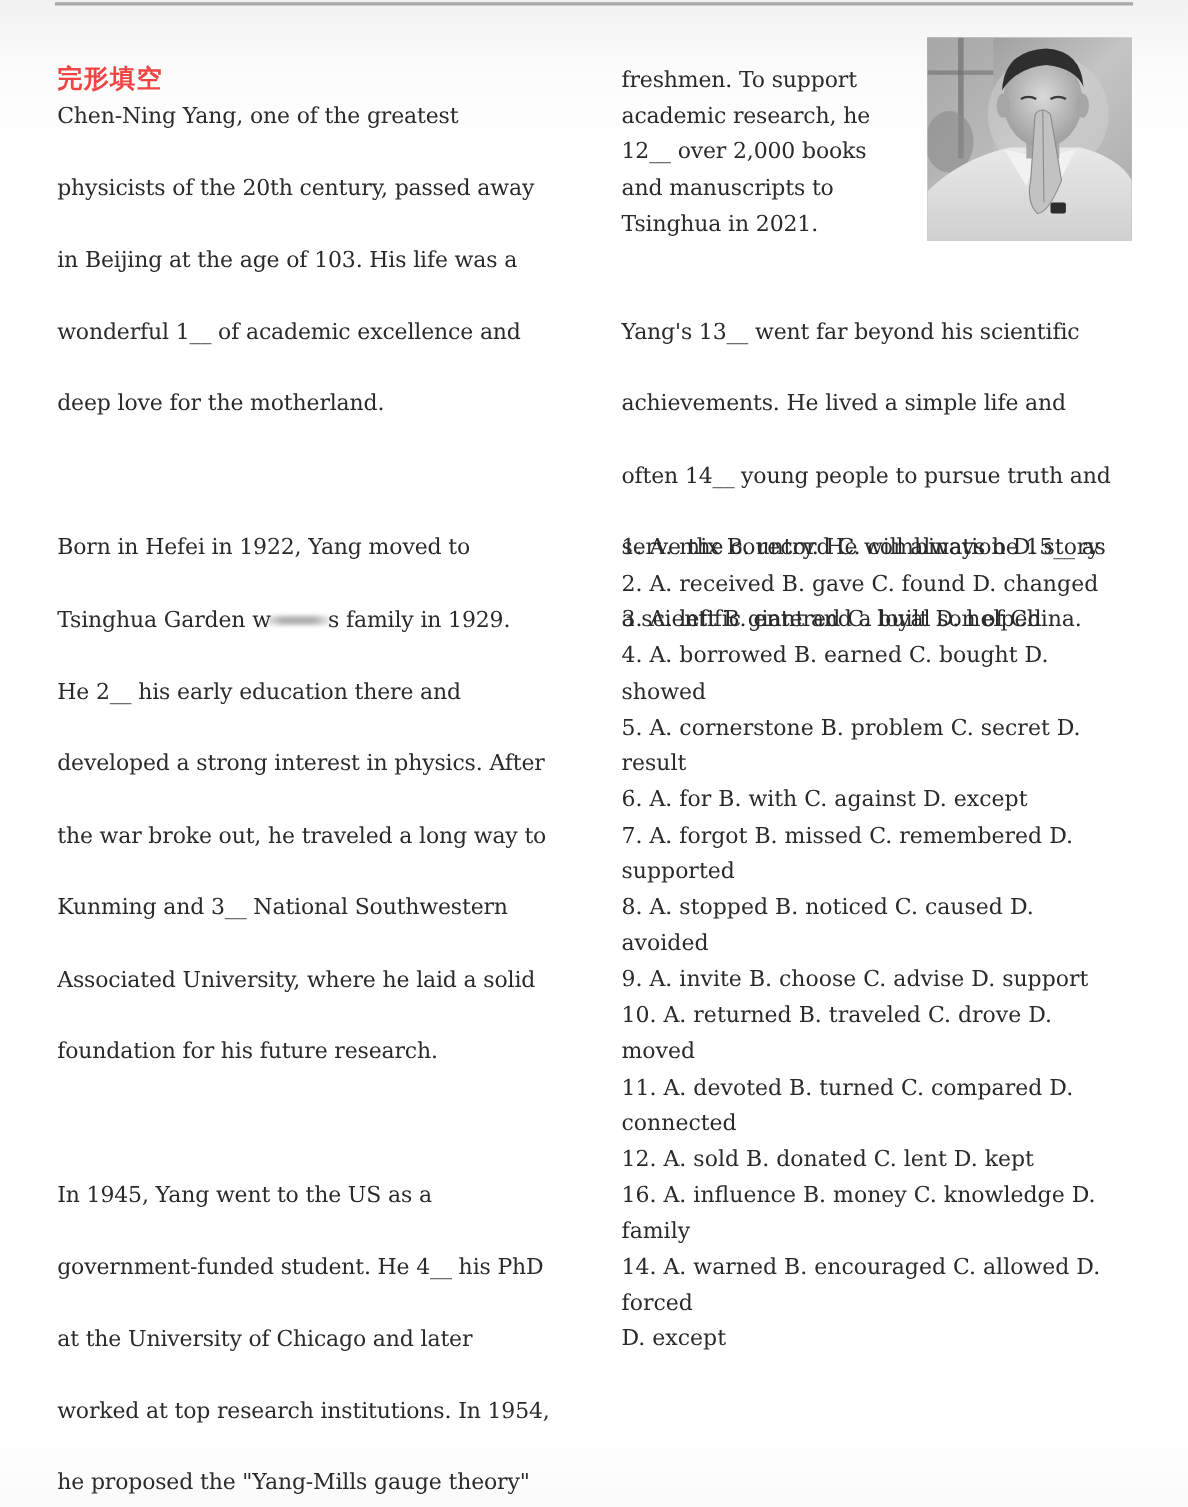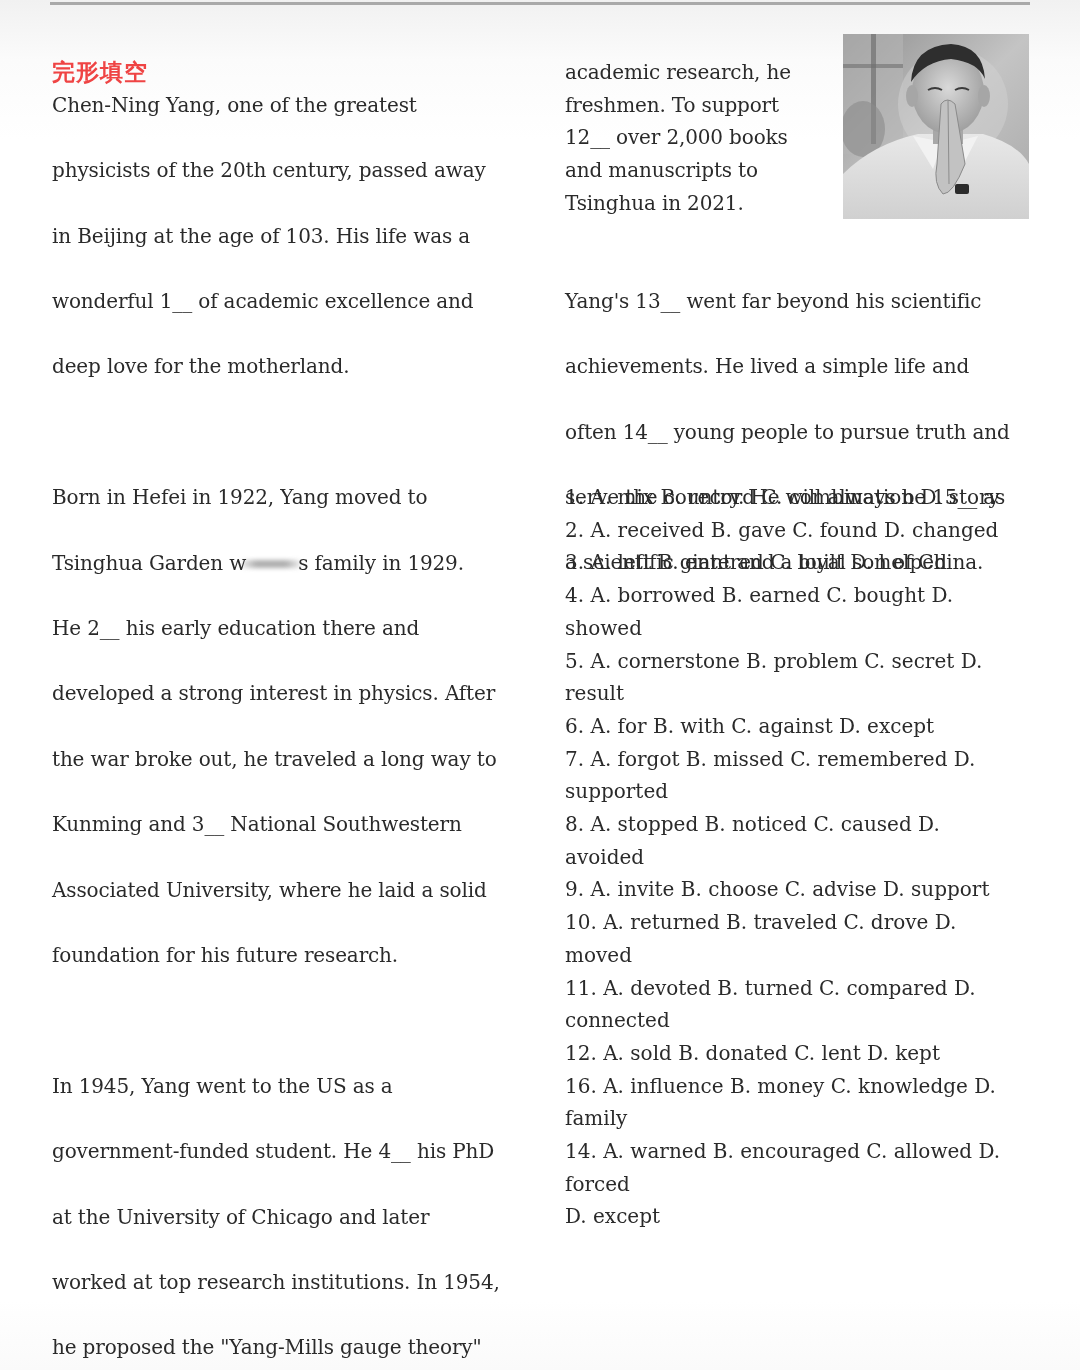--- a/index.html
+++ b/index.html
@@ -133,22 +133,22 @@
     
     
     
     
     
   </div>
 
 </div>
 
 <div class="col col-right-top">
+  <span class="line">freshmen. To support</span>
   <span class="line">academic research, he</span>
-  <span class="line">freshmen. To support</span>
   <span class="line">12__ over 2,000 books</span>
   <span class="line">and manuscripts to</span>
   <span class="line">Tsinghua in 2021.</span>
 </div>
 
 <div class="photo" title="Black-and-white photo of an elderly man with hands pressed together in front of his face">
   <svg width="186" height="185" viewBox="0 0 186 185">
     <defs>
       <linearGradient id="bg" x1="0" y1="0" x2="1" y2="1">
         <stop offset="0" stop-color="#8f8f8f"></stop>

